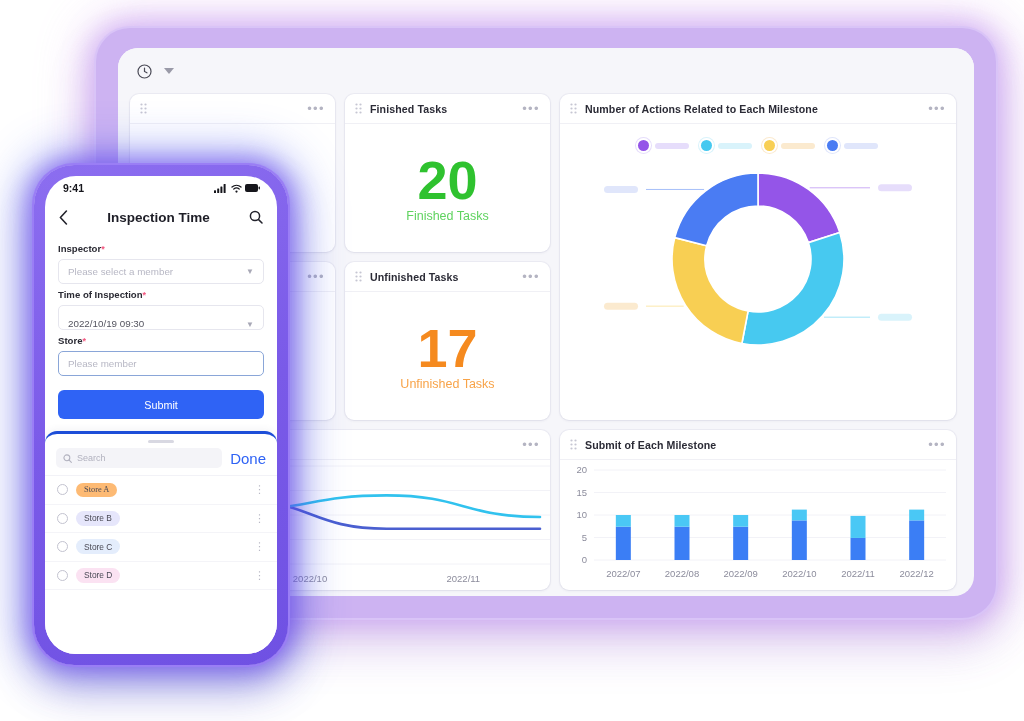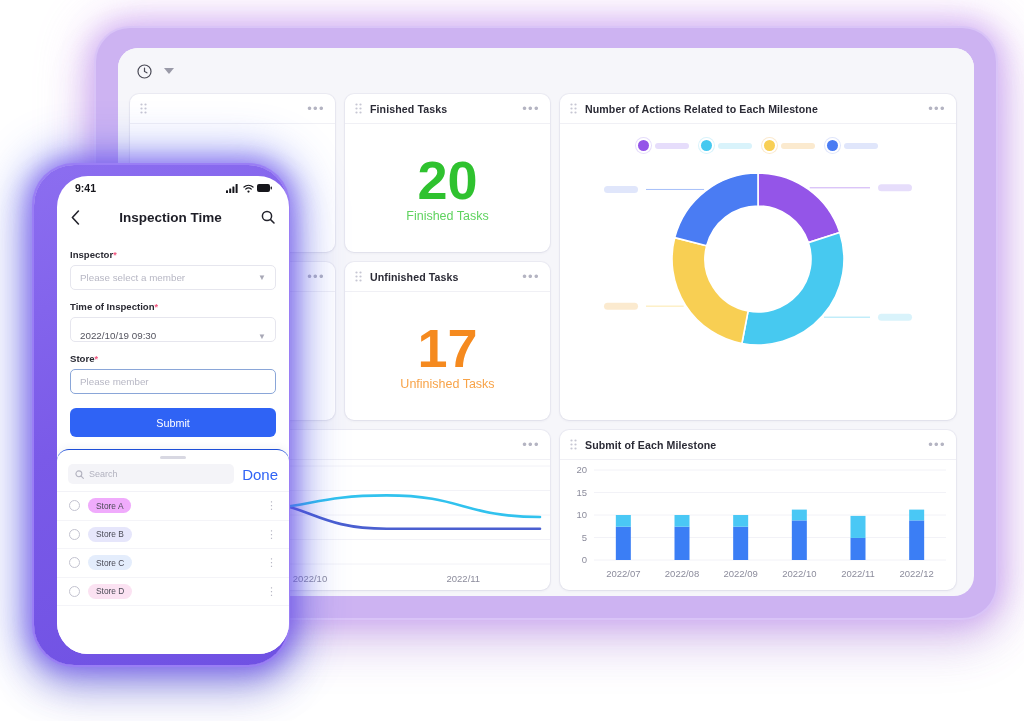--- a/index.html
+++ b/index.html
@@ -101,21 +101,21 @@
     position: absolute; left: 34px; top: 165px;
     width: 254px; height: 500px;
     background: linear-gradient(160deg,#8c6ef0 0%, #7a5ae8 50%, #6f51e3 100%);
     border-radius: 40px;
     box-shadow: 0 0 0 2px #9a7ef5,
                 0 0 22px 6px rgba(110,70,235,.6),
                 0 0 44px 16px rgba(70,90,240,.40),
                 0 24px 44px rgba(60,40,160,.28);
   }
   #phone-screen {
-    position: absolute; left: 23px; top: 11px;
+    position: absolute; left: 11px; top: 11px;
     width: 232px; height: 478px;
     background: #fff; border-radius: 31px; overflow: hidden;
     display: flex; flex-direction: column;
   }
   #status-bar {
     height: 24px; flex: 0 0 24px; display: flex; align-items: center;
     justify-content: space-between; padding: 0 17px 0 18px;
   }
   #status-bar .clock { font-size: 10.5px; font-weight: bold; color: #16161c; }
   .sb-icons { display: flex; align-items: center; gap: 3.5px; }
@@ -123,41 +123,41 @@
     height: 34px; flex: 0 0 34px; display: flex; align-items: center;
     padding: 0 14px; gap: 8px;
   }
   #phone-header .ph-title {
     flex: 1; text-align: center; font-size: 13.5px;
     font-weight: bold; color: #1d1d26;
   }
   #form-area { padding: 4px 13px 0; }
   .fld-label {
     font-size: 9.6px; font-weight: bold; color: #2a2a33;
-    margin-bottom: 5px; margin-top: 11px;
+    margin-bottom: 5px; margin-top: 5px;
   }
   .req { color: #f2547d; font-size: 9px; }
   .fld {
     height: 25px; border: 1px solid #e6e6ee; border-radius: 5px;
     display: flex; align-items: center; padding: 0 9px;
     font-size: 9.8px; color: #b7b7c4; background: #fff;
   }
   .fld.filled { color: #54545f; align-items: flex-end; }
   .fld.focus { border-color: #8aa6d8; color: #b7b7c4; }
   .fld .caret { margin-left: auto; color: #a8a8b6; font-size: 8px; }
   #submit-btn {
     margin: 14px 13px 0; height: 29px; border-radius: 6px;
     background: #2f63f5; color: #fff; font-size: 10.8px;
     display: flex; align-items: center; justify-content: center;
     border: none; width: calc(100% - 26px); cursor: pointer;
     font-family: "Liberation Sans", sans-serif;
   }
   #sheet {
     margin-top: 12px; flex: 1;
-    background: #fff; border-top: 1px solid #1d4ed8;
+    background: #fff; border-top: 3px solid #1d4ed8;
     border-radius: 12px 12px 0 0; box-shadow: 0 -2px 7px rgba(60,60,110,.06);
     display: flex; flex-direction: column;
   }
   #sheet-grabber {
     width: 26px; height: 3px; border-radius: 2px; background: #d8d8e2;
     margin: 6px auto 5px;
   }
   #sheet-searchrow {
     display: flex; align-items: center; gap: 8px;
     padding: 0 11px 7px; border-bottom: 1px solid #f2f2f7;
@@ -472,21 +472,21 @@
               <circle cx="6" cy="6" r="4.6" fill="none" stroke="#b2b2bf" stroke-width="1.7"></circle>
               <path d="M9.6 9.6 L13 13" stroke="#b2b2bf" stroke-width="1.7" stroke-linecap="round"></path>
             </svg>
             <span>Search</span>
           </div>
           <span id="done-btn">Done</span>
         </div>
         <div id="store-list">
             <div class="store-row">
               <span class="radio"></span>
-              <span class="tag" style="background: #f0abfc;">Store A</span>
+              <span class="tag" style="background: #fdba74; font-family: Liberation Serif, serif;">Store A</span>
               <span class="vdots">⋮</span>
             </div>
             <div class="store-row">
               <span class="radio"></span>
               <span class="tag" style="background: rgb(230, 230, 251);">Store B</span>
               <span class="vdots">⋮</span>
             </div>
             <div class="store-row">
               <span class="radio"></span>
               <span class="tag" style="background: rgb(228, 237, 252);">Store C</span>

